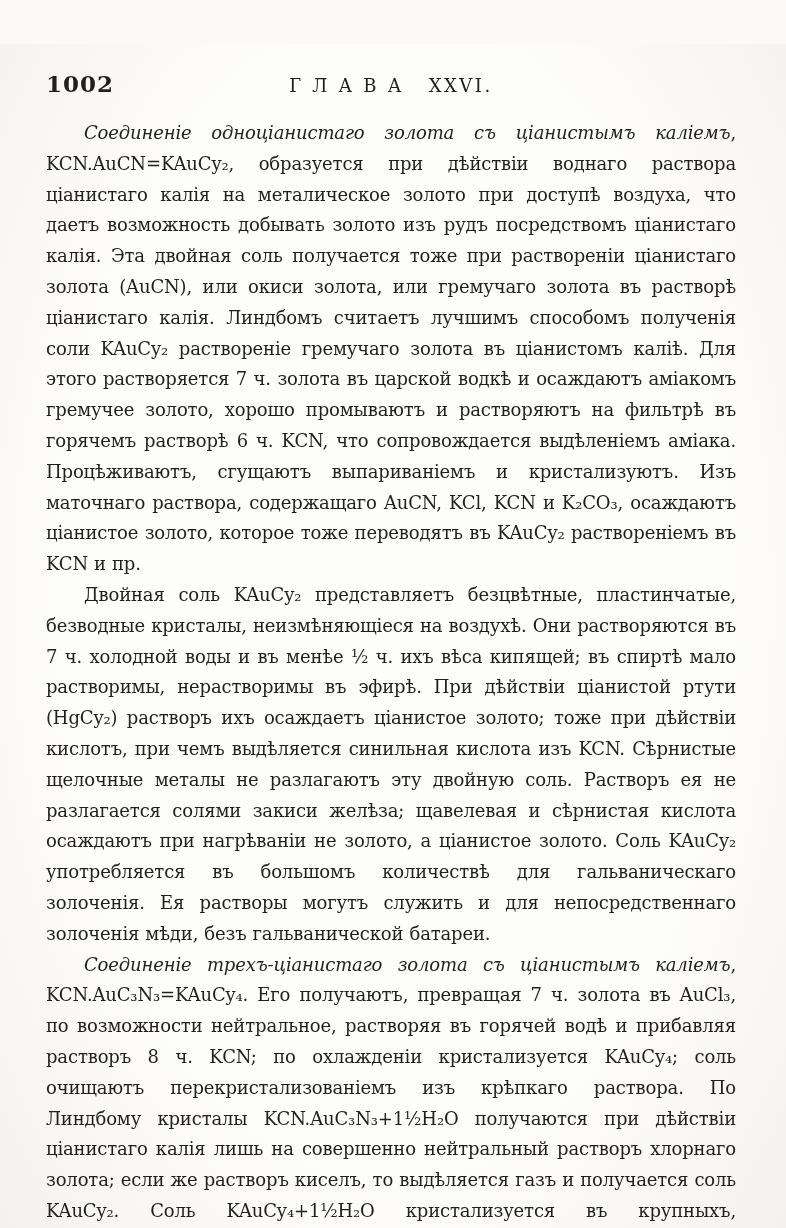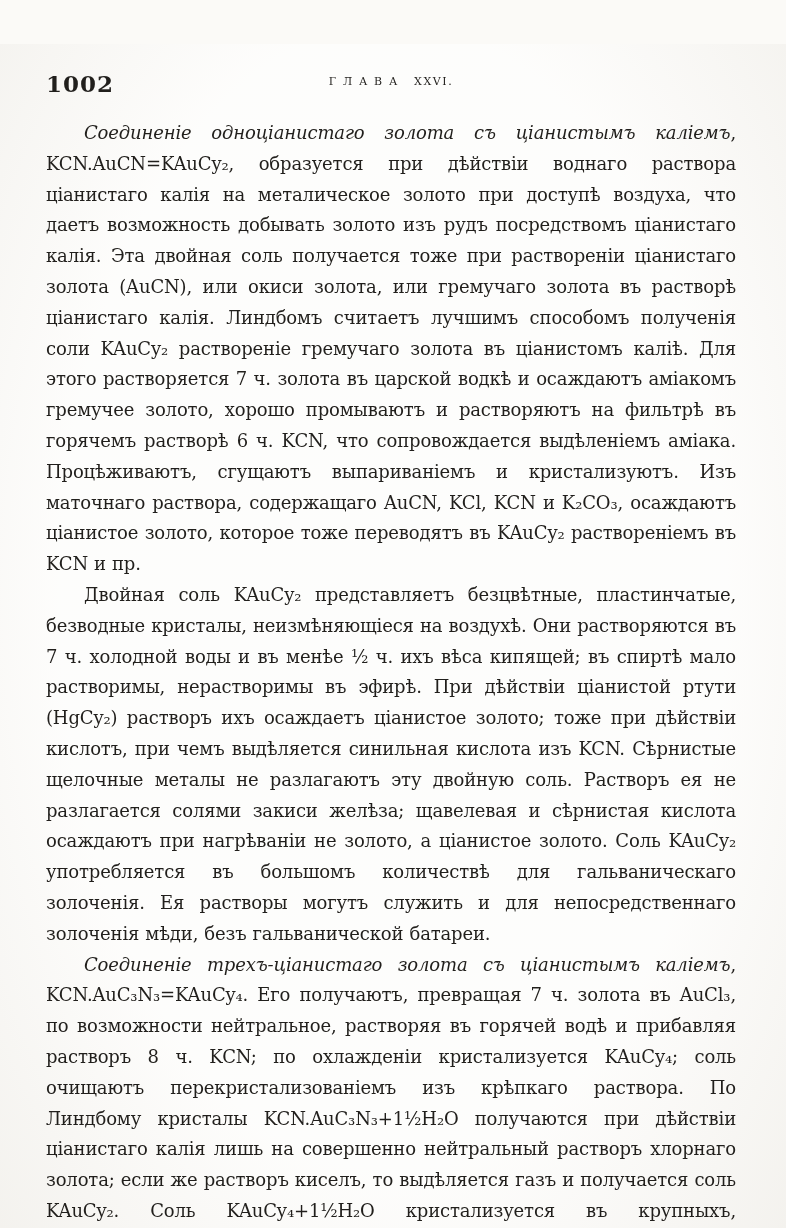--- a/index.html
+++ b/index.html
@@ -33,21 +33,21 @@
     font-size: 23px;
     font-weight: bold;
     letter-spacing: 1px;
   }
   .chapter {
     position: absolute;
     left: 0;
     right: 0;
     top: 5px;
     text-align: center;
-    font-size: 11px;
+    font-size: 18px;
     white-space: nowrap;
   }
   .chapter-word {
     letter-spacing: 0.62em;
     margin-right: 0.9em;
   }
   .chapter-number {
     letter-spacing: 0.14em;
   }
   .text-block {

